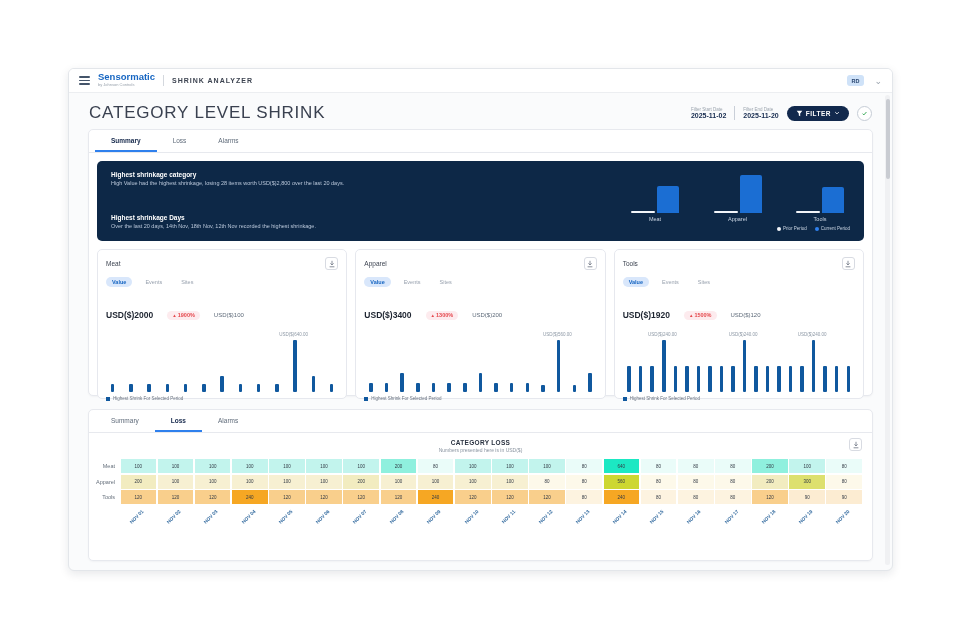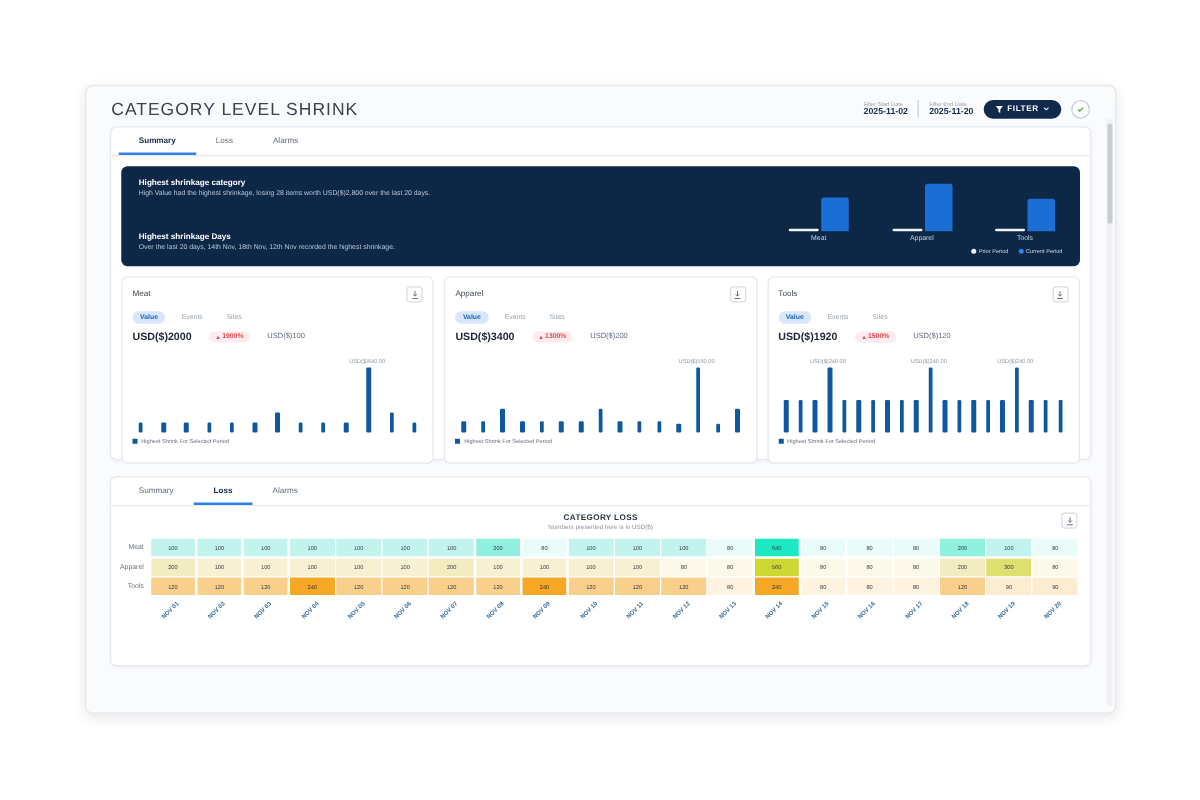--- a/index.html
+++ b/index.html
@@ -13,21 +13,21 @@
   .brand { color: #1766c2; font-weight: bold; font-size: 9.5px; line-height: 8px; }
   .brand small { display: block; font-size: 4px; color: #9aa3ad; font-weight: normal; }
   .tb-div { width: 1px; height: 11px; background: #d4d8de; margin: 0 8px; }
   .app-title { font-size: 7px; font-weight: bold; letter-spacing: 1px; color: #3c4350; }
   .tb-right { margin-left: auto; display: flex; align-items: center; gap: 10px; }
   .user-chip { background: #cfe2f8; color: #27446e; font-size: 5.5px; font-weight: bold; padding: 2.5px 5px; border-radius: 3px; cursor: pointer; }
   .tb-chev { color: #9aa3ad; font-size: 9px; line-height: 6px; cursor: pointer; }
 
   
   .header-row { display: flex; align-items: center; padding: 10px 20px 6px 20px; }
-  .page-title { font-size: 14px; letter-spacing: .8px; color: #3a4150; font-weight: 500; }
+  .page-title { font-size: 17px; letter-spacing: .8px; color: #3a4150; font-weight: 500; }
   .filter-group { margin-left: auto; display: flex; align-items: center; gap: 8px; }
   .fdate { text-align: left; }
   .flabel { display: block; font-size: 4.5px; color: #9aa3ad; }
   .fvalue { display: block; font-size: 7px; font-weight: bold; color: #152a4e; }
   .fdiv { width: 1px; height: 14px; background: #c9cfd8; }
   .filter-btn { display: flex; align-items: center; gap: 3px; background: #12294d; color: #fff; border: none; border-radius: 10px; padding: 4px 9px; font-size: 6.5px; font-weight: bold; letter-spacing: .5px; cursor: pointer; font-family: inherit; }
   .clear-btn { width: 15px; height: 15px; border: 1px solid #c6cdd6; border-radius: 50%; background: #fff; display: flex; align-items: center; justify-content: center; cursor: pointer; }
 
   
   .panel { background: #fff; border: 1px solid #e7e9ee; border-radius: 5px; margin: 0 19px; box-shadow: 0 1px 2px rgba(20,30,50,.04); }
@@ -59,21 +59,21 @@
 
   
   .cards-row { display: flex; gap: 8px; margin: 8px; }
   .card { flex: 1; background: #fff; border: 1px solid #e6e8ee; border-radius: 5px; padding: 7px 8px 5px 8px; height: 150px; position: relative; }
   .card-head { display: flex; align-items: center; }
   .card-title { font-size: 6.5px; color: #3c4350; font-weight: 500; }
   .dl-btn { margin-left: auto; width: 13px; height: 13px; border: 1px solid #d8dbe2; border-radius: 3px; background: #fff; display: flex; align-items: center; justify-content: center; cursor: pointer; }
   .pill-row { display: flex; align-items: center; gap: 7px; margin-top: 7px; }
   .pill { font-size: 5.5px; color: #98a1ae; cursor: pointer; padding: 2px 6px; }
   .pill.active { background: #d9e7fb; color: #1766c2; font-weight: bold; border-radius: 8px; }
-  .value-row { display: flex; align-items: center; gap: 14px; margin-top: 5px; }
+  .value-row { display: flex; align-items: center; gap: 14px; margin-top: 23px; }
   .cur-val { font-size: 8.5px; font-weight: bold; color: #1d2430; }
   .chg-badge { display: flex; align-items: center; gap: 1px; background: #fdebee; color: #e5484d; font-size: 5.5px; font-weight: bold; padding: 1.5px 5px; border-radius: 7px; }
   .tri { font-size: 4.5px; }
   .prior-val { font-size: 6px; color: #5f6b7a; }
   .card-chart { height: 66px; margin-top: 6px; display: flex; align-items: flex-end; justify-content: space-between; padding: 0 4px; }
   .bcol { position: relative; width: 5px; display: flex; flex-direction: column; justify-content: flex-end; align-items: center; height: 100%; }
   .bbar { width: 3.5px; background: #10589e; border-radius: 1px; }
   .plabel { position: absolute; left: 50%; transform: translateX(-55%); font-size: 4.5px; color: #8d98a5; white-space: nowrap; }
   .card-caption { display: flex; align-items: center; gap: 3px; margin-top: 4px; }
   .cap-sq { width: 4px; height: 4px; background: #10589e; }
@@ -94,20 +94,37 @@
 
   
   .scrollbar { position: absolute; right: 2px; top: 26px; width: 5px; height: 470px; background: #f0f1f3; border-radius: 3px; }
   .scroll-thumb { position: absolute; top: 4px; left: 0.5px; width: 4px; height: 80px; background: #c9ccd2; border-radius: 3px; cursor: grab; }
 </style>
 </head>
 <body>
 
 <div class="window">
 
+  <div class="topbar">
+    <div class="hamburger">
+        <span></span>
+        <span></span>
+        <span></span>
+      </div>
+    <div class="brand">
+      <span>Sensormatic</span>
+      <small>by Johnson Controls</small>
+    </div>
+    <div class="tb-div"></div>
+    <div class="app-title">SHRINK ANALYZER</div>
+    <div class="tb-right">
+      <div class="user-chip">RD</div>
+      <div class="tb-chev">⌄</div>
+    </div>
+  </div>
 
   <div class="header-row">
     <div class="page-title">CATEGORY LEVEL SHRINK</div>
     <div class="filter-group">
       <div class="fdate">
         <span class="flabel">Filter Start Date</span>
         <span class="fvalue">2025-11-02</span>
       </div>
       <div class="fdiv"></div>
       <div class="fdate">

